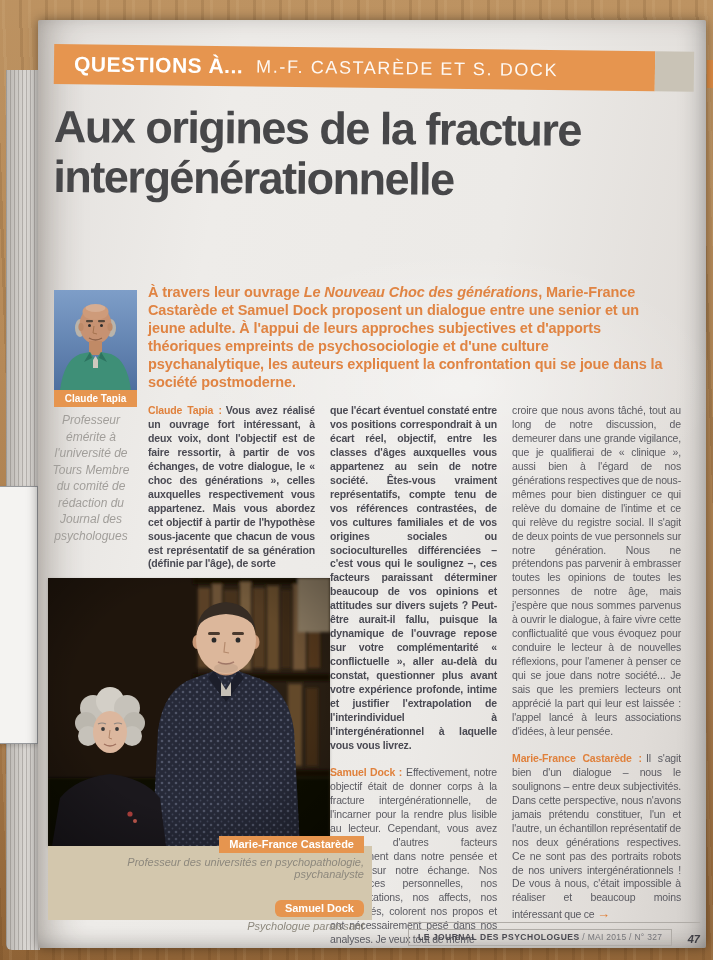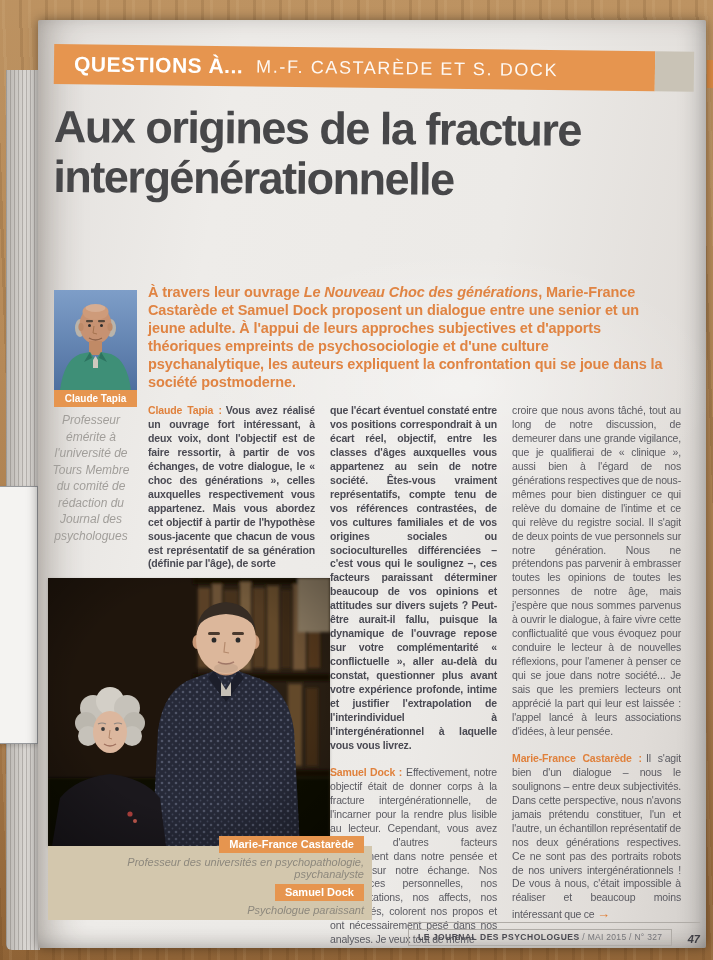--- a/index.html
+++ b/index.html
@@ -64,21 +64,21 @@
   .arrow{color:#E07B2F;font-weight:700;font-size:13px;}
   
   .duo-photo{position:absolute;left:10px;top:558px;width:282px;height:268px;display:block;
     box-shadow:0 1px 3px rgba(0,0,0,.2);}
   .plate{position:absolute;left:10px;top:826px;width:324px;height:74px;background:#D3C7AD;
     text-align:right;padding:0 8px;box-sizing:border-box;}
   .plate-tag{display:inline-block;background:#E6954F;color:#fff;font-weight:700;font-size:11px;
     padding:2px 10px 3px;position:relative;top:-12px;}
   .plate-role{font-style:italic;font-size:11px;color:#8D887D;margin-top:-9px;}
   .plate-role.second{margin-top:3px;}
-  .plate-tag.second{top:0;margin-top:4px;}
+  .plate-tag.second{top:0;margin-top:20px;border-radius:6px;}
   
   .footer{position:absolute;left:370px;top:902px;width:292px;border-top:1px solid #AFABA6;
     display:flex;justify-content:space-between;align-items:flex-start;padding-top:6px;}
   .footer-box{border:1px solid #AFABA6;padding:2px 9px 3px;font-size:8.5px;letter-spacing:.3px;color:#76767A;}
   .footer-box strong{color:#4B4B52;letter-spacing:.5px;}
   .footer-page{font-style:italic;font-weight:700;font-size:11px;color:#3E3E44;padding-top:4px;}
 </style>
 </head>
 <body>
 

